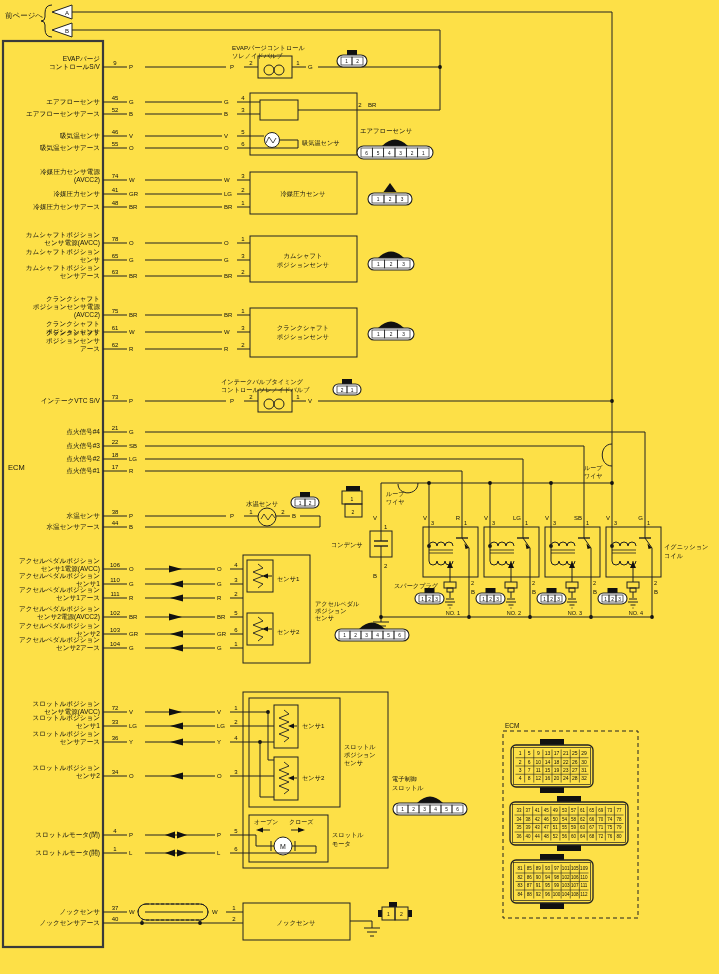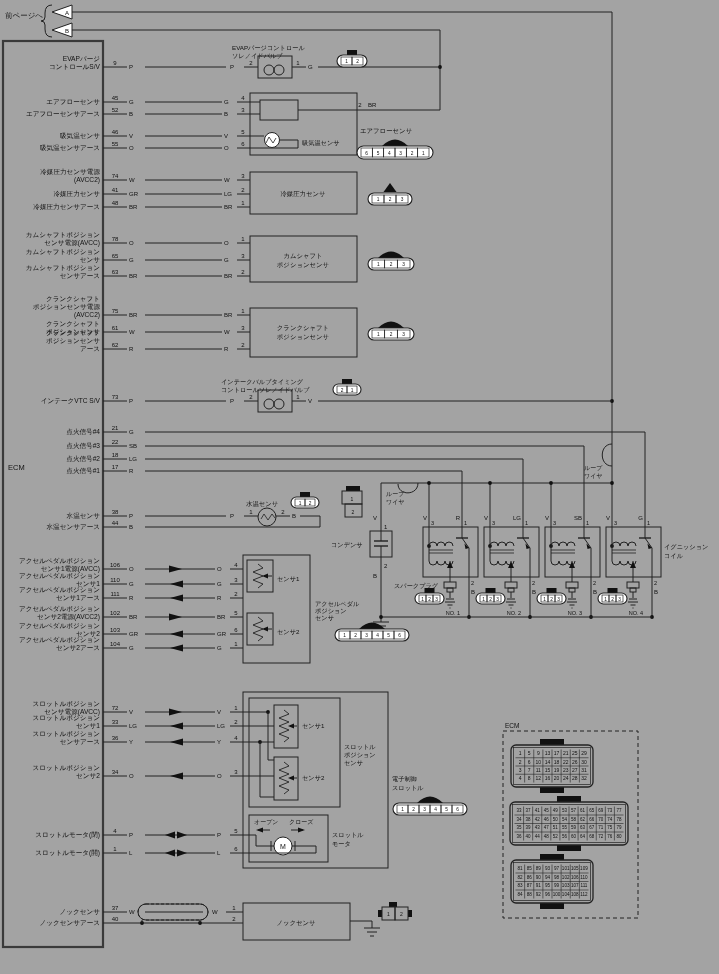--- a/index.html
+++ b/index.html
@@ -1,16 +1,16 @@
 <!DOCTYPE html>
 <html><head>
 <meta charset="utf-8">
 <style>
   html,body{margin:0;padding:0;background:#fff;}
-  .page{position:relative;width:719px;height:974px;background:#a3a3a3;overflow:hidden;
+  .page{position:relative;width:719px;height:974px;background:#fde047;overflow:hidden;
         font-family:"Liberation Sans","DejaVu Sans",sans-serif;}
   svg{position:absolute;left:0;top:0;}
   svg text{font-family:"Liberation Sans","DejaVu Sans",sans-serif;fill:#111;}
 </style>
 </head>
 <body>
 
 <div class="page">
   <svg id="wd" width="719" height="974" viewBox="0 0 719 974">
     <g>

